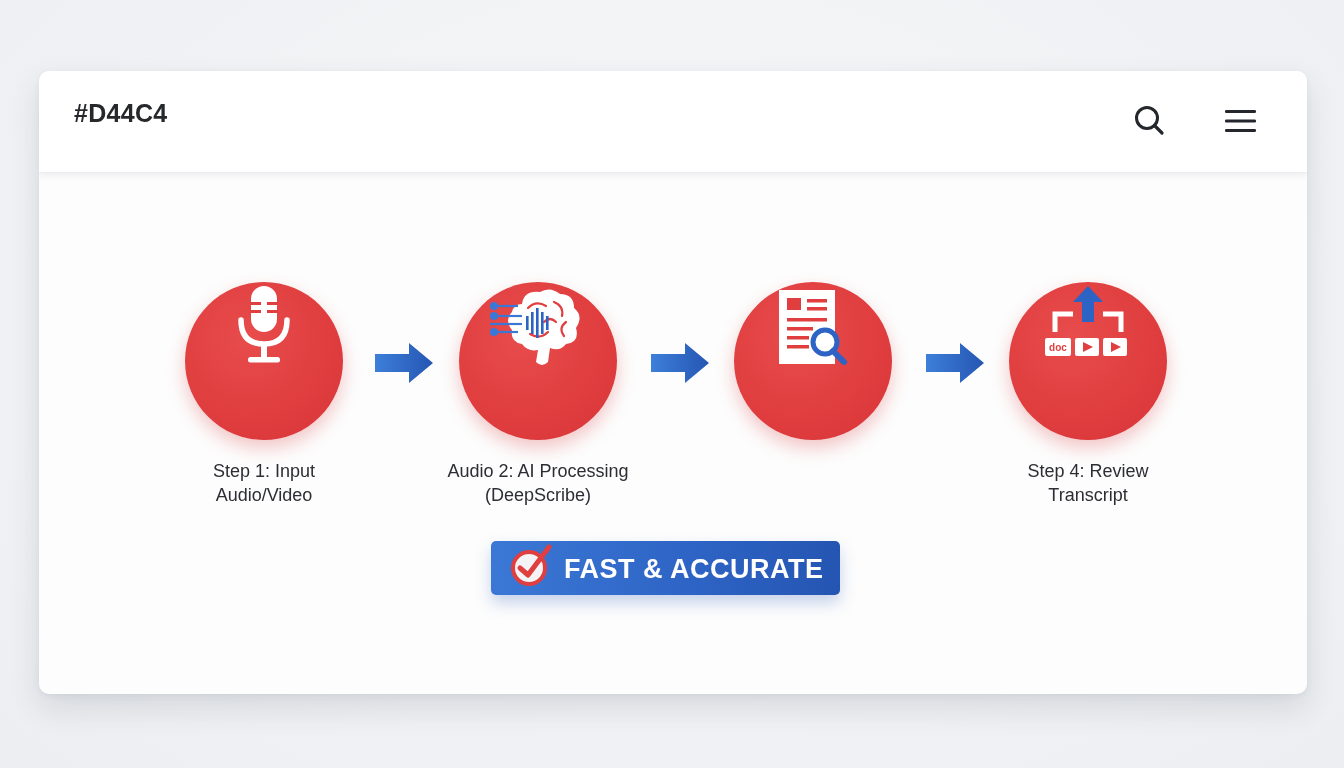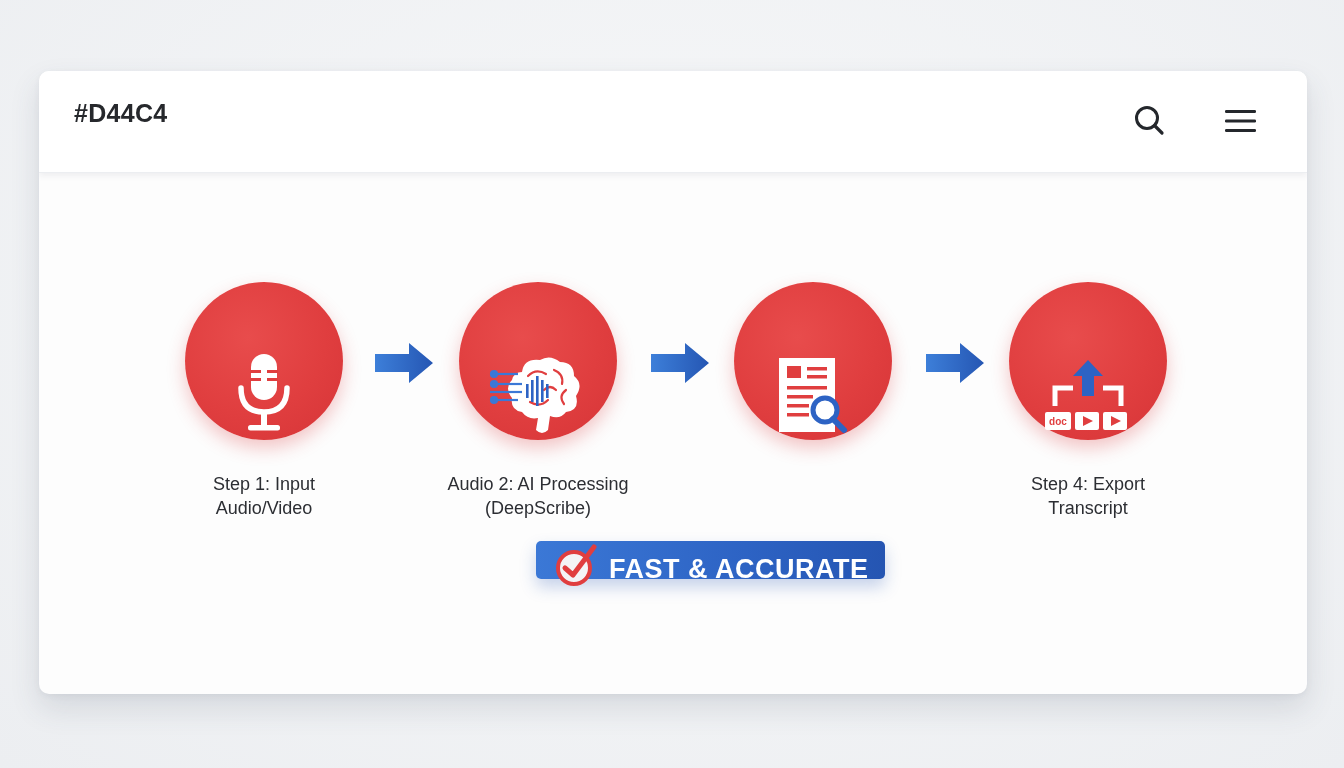--- a/index.html
+++ b/index.html
@@ -34,33 +34,33 @@
   }
   .search-btn { left: 1091px; }
   .menu-btn { left: 1182px; }
 
   .flow { position: absolute; left: 0; top: 102px; width: 100%; height: 521px; }
   .step { position: absolute; top: 109px; width: 220px; text-align: center; }
   .circle {
     width: 158px; height: 158px; border-radius: 50%; margin: 0 auto;
     background: radial-gradient(circle at 40% 35%, #e84c4c 0%, #e03e3f 55%, #d63437 100%);
     box-shadow: 0 8px 18px rgba(214,52,55,0.28);
-    display: flex; align-items: flex-end; justify-content: center;
+    display: flex; align-items: flex-start; justify-content: center;
   }
   .label {
-    margin-top: 32px; font-size: 18px; line-height: 24px; color: #2c2e33;
+    margin-top: 19px; font-size: 18px; line-height: 24px; color: #2c2e33;
   }
   .arrow { position: absolute; top: 168px; width: 62px; height: 44px; }
 
   .badge {
-    position: absolute; left: 452px; top: 368px; width: 349px; height: 38px;
+    position: absolute; left: 452px; top: 368px; width: 349px; height: 54px;
     border-radius: 5px;
     background: linear-gradient(90deg, #3b78d6 0%, #2d63c4 60%, #2555b2 100%);
     box-shadow: 0 8px 16px rgba(37,85,178,0.25);
-    display: flex; align-items: center; cursor: pointer; margin-left: 45px;
+    display: flex; align-items: center; cursor: pointer;
   }
   .badge-icon { position: absolute; left: 18px; top: 0px; width: 46px; height: 48px; }
   .badge-text {
     position: absolute; left: 73px; top: 13px;
     color: #ffffff; font-size: 27px; font-weight: 700; letter-spacing: 0.5px;
   }
 </style>
 </head>
 <body>
 
@@ -191,21 +191,21 @@
             <path d="M45 4 L60 20 H51 V40 H39 V20 H30 Z" fill="#2d63c4"></path>
             <rect x="2" y="56" width="26" height="18" rx="2" fill="#fff"></rect>
             <text x="15" y="69" font-size="10" font-weight="700" fill="#e03e3f" text-anchor="middle" font-family="Liberation Sans, sans-serif">doc</text>
             <rect x="32" y="56" width="24" height="18" rx="2" fill="#fff"></rect>
             <path d="M40 60 L50 65 L40 70 Z" fill="#e03e3f"></path>
             <rect x="60" y="56" width="24" height="18" rx="2" fill="#fff"></rect>
             <path d="M68 60 L78 65 L68 70 Z" fill="#e03e3f"></path>
           </svg>
         </div>
         <div class="label">
-          <div>Step 4: Export</div>
+          <div>Step 4: Review</div>
           <div>Transcript</div>
         </div>
       </div>
 
       <div class="badge">
         <svg class="badge-icon" viewBox="0 0 46 48">
           <circle cx="20" cy="27" r="16" fill="#f4f4f6" stroke="#e03e3f" stroke-width="4"></circle>
           <path d="M11 27 L19 34 L40 6" fill="none" stroke="#e03e3f" stroke-width="5" stroke-linecap="round" stroke-linejoin="round"></path>
         </svg>
         <span class="badge-text">FAST &amp; ACCURATE</span>

